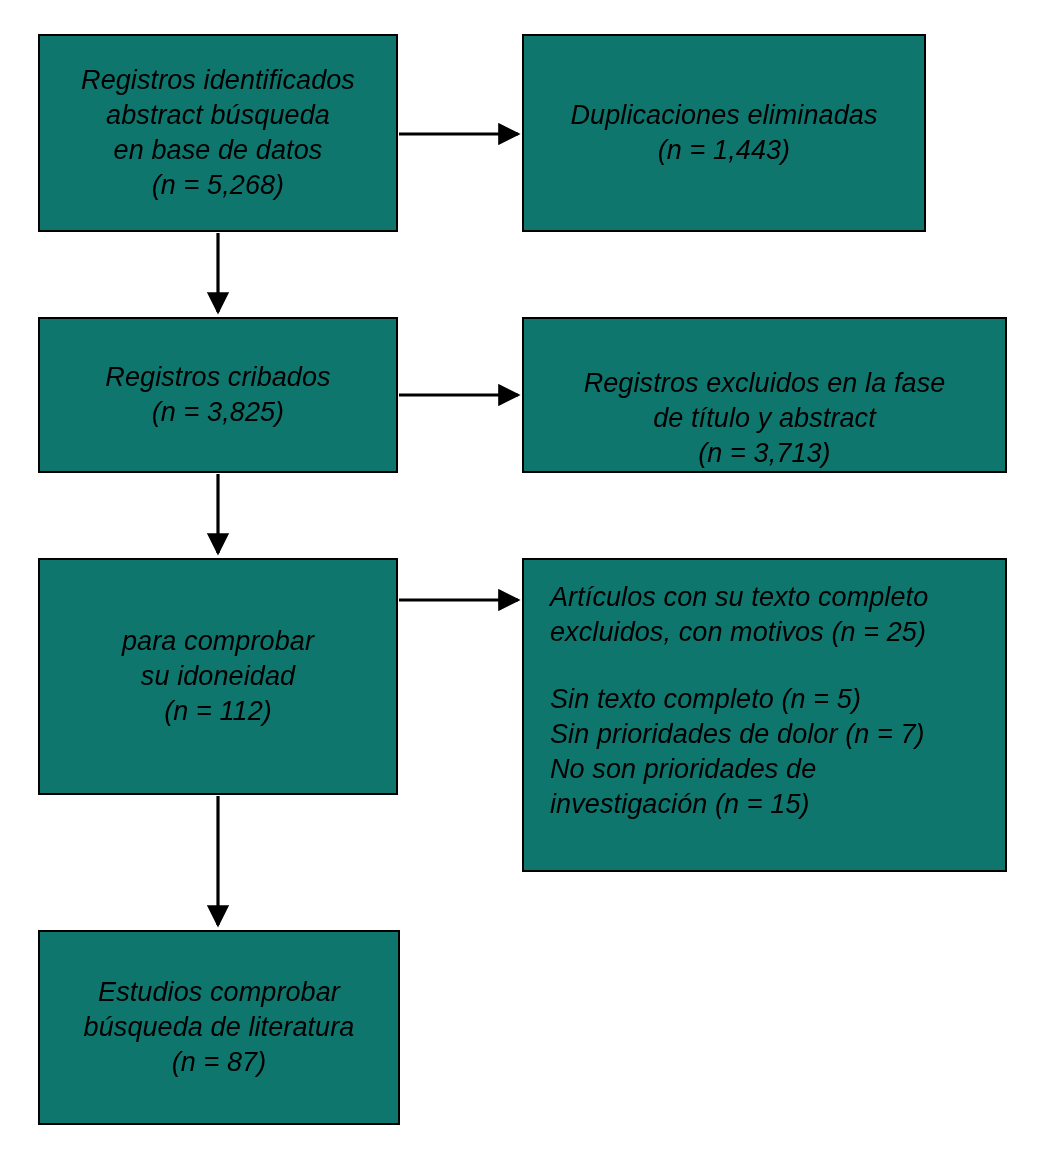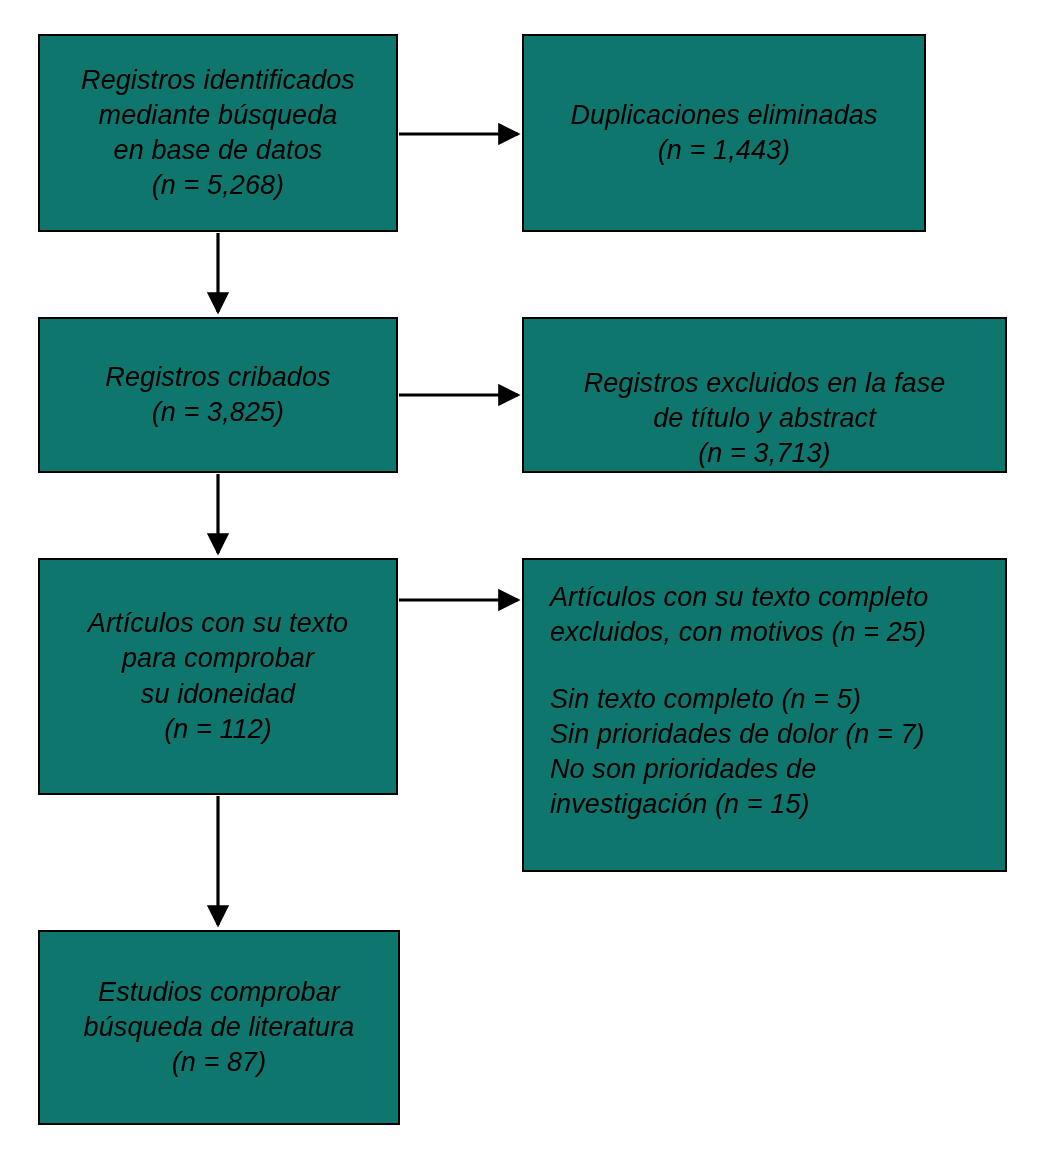--- a/index.html
+++ b/index.html
@@ -91,21 +91,21 @@
 
     <line x1="218" y1="474" x2="218" y2="553" stroke="#000000" stroke-width="3.2" marker-end="url(#arrowhead)"></line>
 
     <line x1="399" y1="600" x2="518" y2="600" stroke="#000000" stroke-width="3.2" marker-end="url(#arrowhead)"></line>
 
     <line x1="218" y1="796" x2="218" y2="925" stroke="#000000" stroke-width="3.2" marker-end="url(#arrowhead)"></line>
   </svg>
 
   <div class="node" id="node-records-identified">
     <span class="line">Registros identificados</span>
-    <span class="line">mediante búsqueda</span>
+    <span class="line">abstract búsqueda</span>
     <span class="line">en base de datos</span>
     <span class="line">(n = 5,268)</span>
   </div>
 
   <div class="node" id="node-duplicates-removed">
     <span class="line">Duplicaciones eliminadas</span>
     <span class="line">(n = 1,443)</span>
   </div>
 
   <div class="node" id="node-records-screened">
@@ -113,21 +113,20 @@
     <span class="line">(n = 3,825)</span>
   </div>
 
   <div class="node" id="node-records-excluded">
     <span class="line">Registros excluidos en la fase</span>
     <span class="line">de título y abstract</span>
     <span class="line">(n = 3,713)</span>
   </div>
 
   <div class="node" id="node-fulltext-assessed">
-    <span class="line">Artículos con su texto</span>
     <span class="line">para comprobar</span>
     <span class="line">su idoneidad</span>
     <span class="line">(n = 112)</span>
   </div>
 
   <div class="node align-left" id="node-fulltext-excluded">
     <span class="line">Artículos con su texto completo</span>
     <span class="line">excluidos, con motivos (n = 25)</span>
     <span class="spacer"></span>
     <span class="line">Sin texto completo (n = 5)</span>

